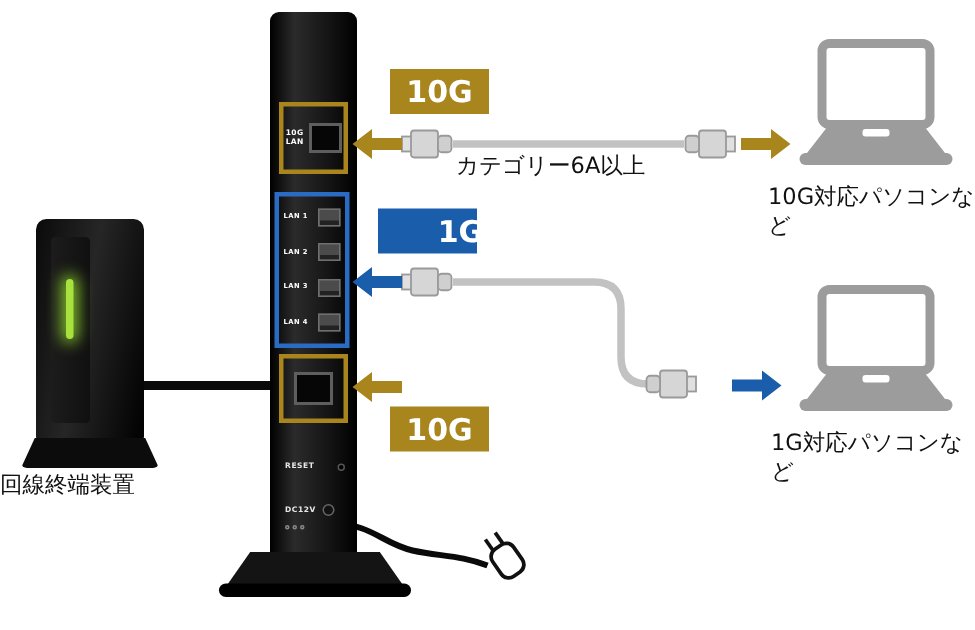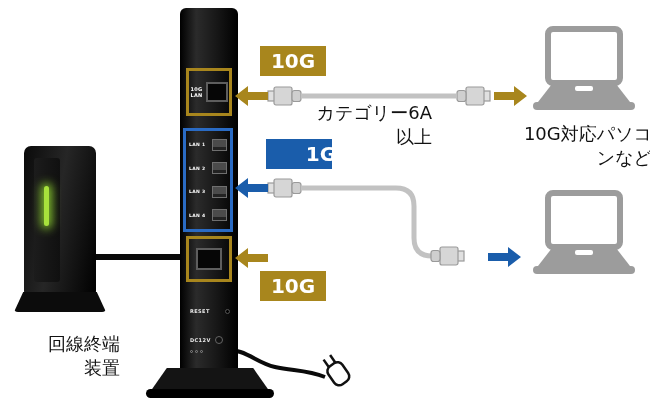--- a/index.html
+++ b/index.html
@@ -56,38 +56,38 @@
     background:#a8e23c; box-shadow:0 0 10px 3px rgba(150,225,50,.85); }
   .onu-base { position:absolute; left:14px; top:292px; width:92px; height:20px; background:#0c0c0c;
     clip-path:polygon(10% 0,90% 0,100% 100%,0 100%); border-radius:0 0 4px 4px; }
 
   
   .badge { position:absolute; width:66px; height:30px; display:flex; align-items:center;
     justify-content:center; color:#fff; font-weight:bold; font-size:20px; }
   .badge.gold { background:var(--gold); }
   .badge.blue { background:var(--blue); }
   .badge.b-top { left:260px; top:46px; }
-  .badge.b-mid { left:266px; top:139px;padding-left:44px; }
+  .badge.b-mid { left:252px; top:139px;padding-left:44px; }
   .badge.b-bot { left:260px; top:271px; }
 
   .arrow { position:absolute; width:34px; height:22px; }
   .arrow path.gold { fill:var(--gold); }
   .arrow path.blue { fill:var(--blue); }
   .ar-gold-top-left { left:234px; top:85px; }
   .ar-gold-top-right { left:494px; top:85px; }
   .ar-blue-left { left:234px; top:177px; }
   .ar-blue-right { left:488px; top:246px; }
   .ar-gold-bot-left { left:234px; top:247px; }
 
   
-  .caption { position:absolute; color:#111; font-size:18px; text-align:right; }
+  .caption { position:absolute; color:#111; font-size:15px; text-align:left; }
   .cap-cable { left:304px; top:101px; width:128px; }
   .cap-laptop10g { left:512px; top:122px; width:140px; }
   .cap-laptop1g { left:514px; top:286px; width:136px; }
-  .cap-onu { left:0px; top:332px; width:120px;padding-left:32px; }
+  .cap-onu { left:0px; top:314px; width:120px; }
   .cap-rear { left:158px; top:400px; width:104px; }
 
   .laptop { position:absolute; }
   .laptop.l-top { left:528px; top:26px; }
   .laptop.l-bot { left:528px; top:190px; }
   .plug { position:absolute; left:318px; top:350px; }
 </style>
 </head>
 <body>
 
@@ -197,20 +197,21 @@
     <rect x="5" y="76" width="102" height="8" rx="4" fill="#9c9c9c"></rect>
   </svg>
   <div class="caption cap-laptop10g">10G対応パソコンなど</div>
 
   <svg class="laptop l-bot" width="112" height="92" viewBox="0 0 112 92">
     <rect x="20" y="3" width="72" height="54" rx="5" fill="#ffffff" stroke="#9c9c9c" stroke-width="6"></rect>
     <path d="M10 76 L24 58 H88 L102 76 Z" fill="#9c9c9c"></path>
     <rect x="47" y="60" width="18" height="5" rx="2" fill="#ffffff"></rect>
     <rect x="5" y="76" width="102" height="8" rx="4" fill="#9c9c9c"></rect>
   </svg>
+  <div class="caption cap-laptop1g">1G対応パソコンなど</div>
 
   <svg class="plug" width="38" height="42" viewBox="0 0 38 42">
     <g transform="rotate(-35 19 21)">
       <rect x="10" y="13" width="17" height="22" rx="6" fill="#ffffff" stroke="#111" stroke-width="2.5"></rect>
       <line x1="14.5" y1="13" x2="14.5" y2="4" stroke="#111" stroke-width="2.5"></line>
       <line x1="22.5" y1="13" x2="22.5" y2="4" stroke="#111" stroke-width="2.5"></line>
     </g>
   </svg>
 
 </div>

